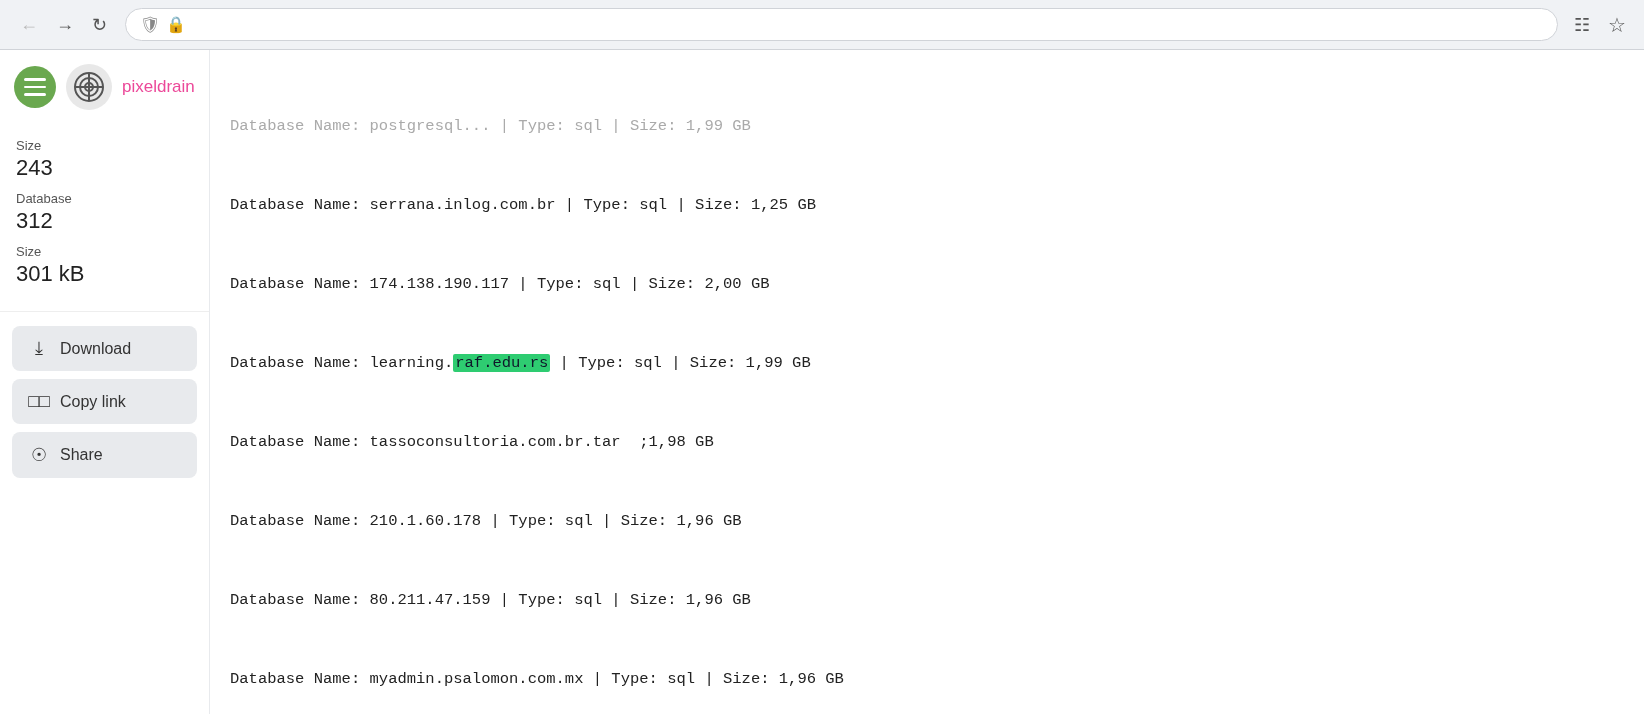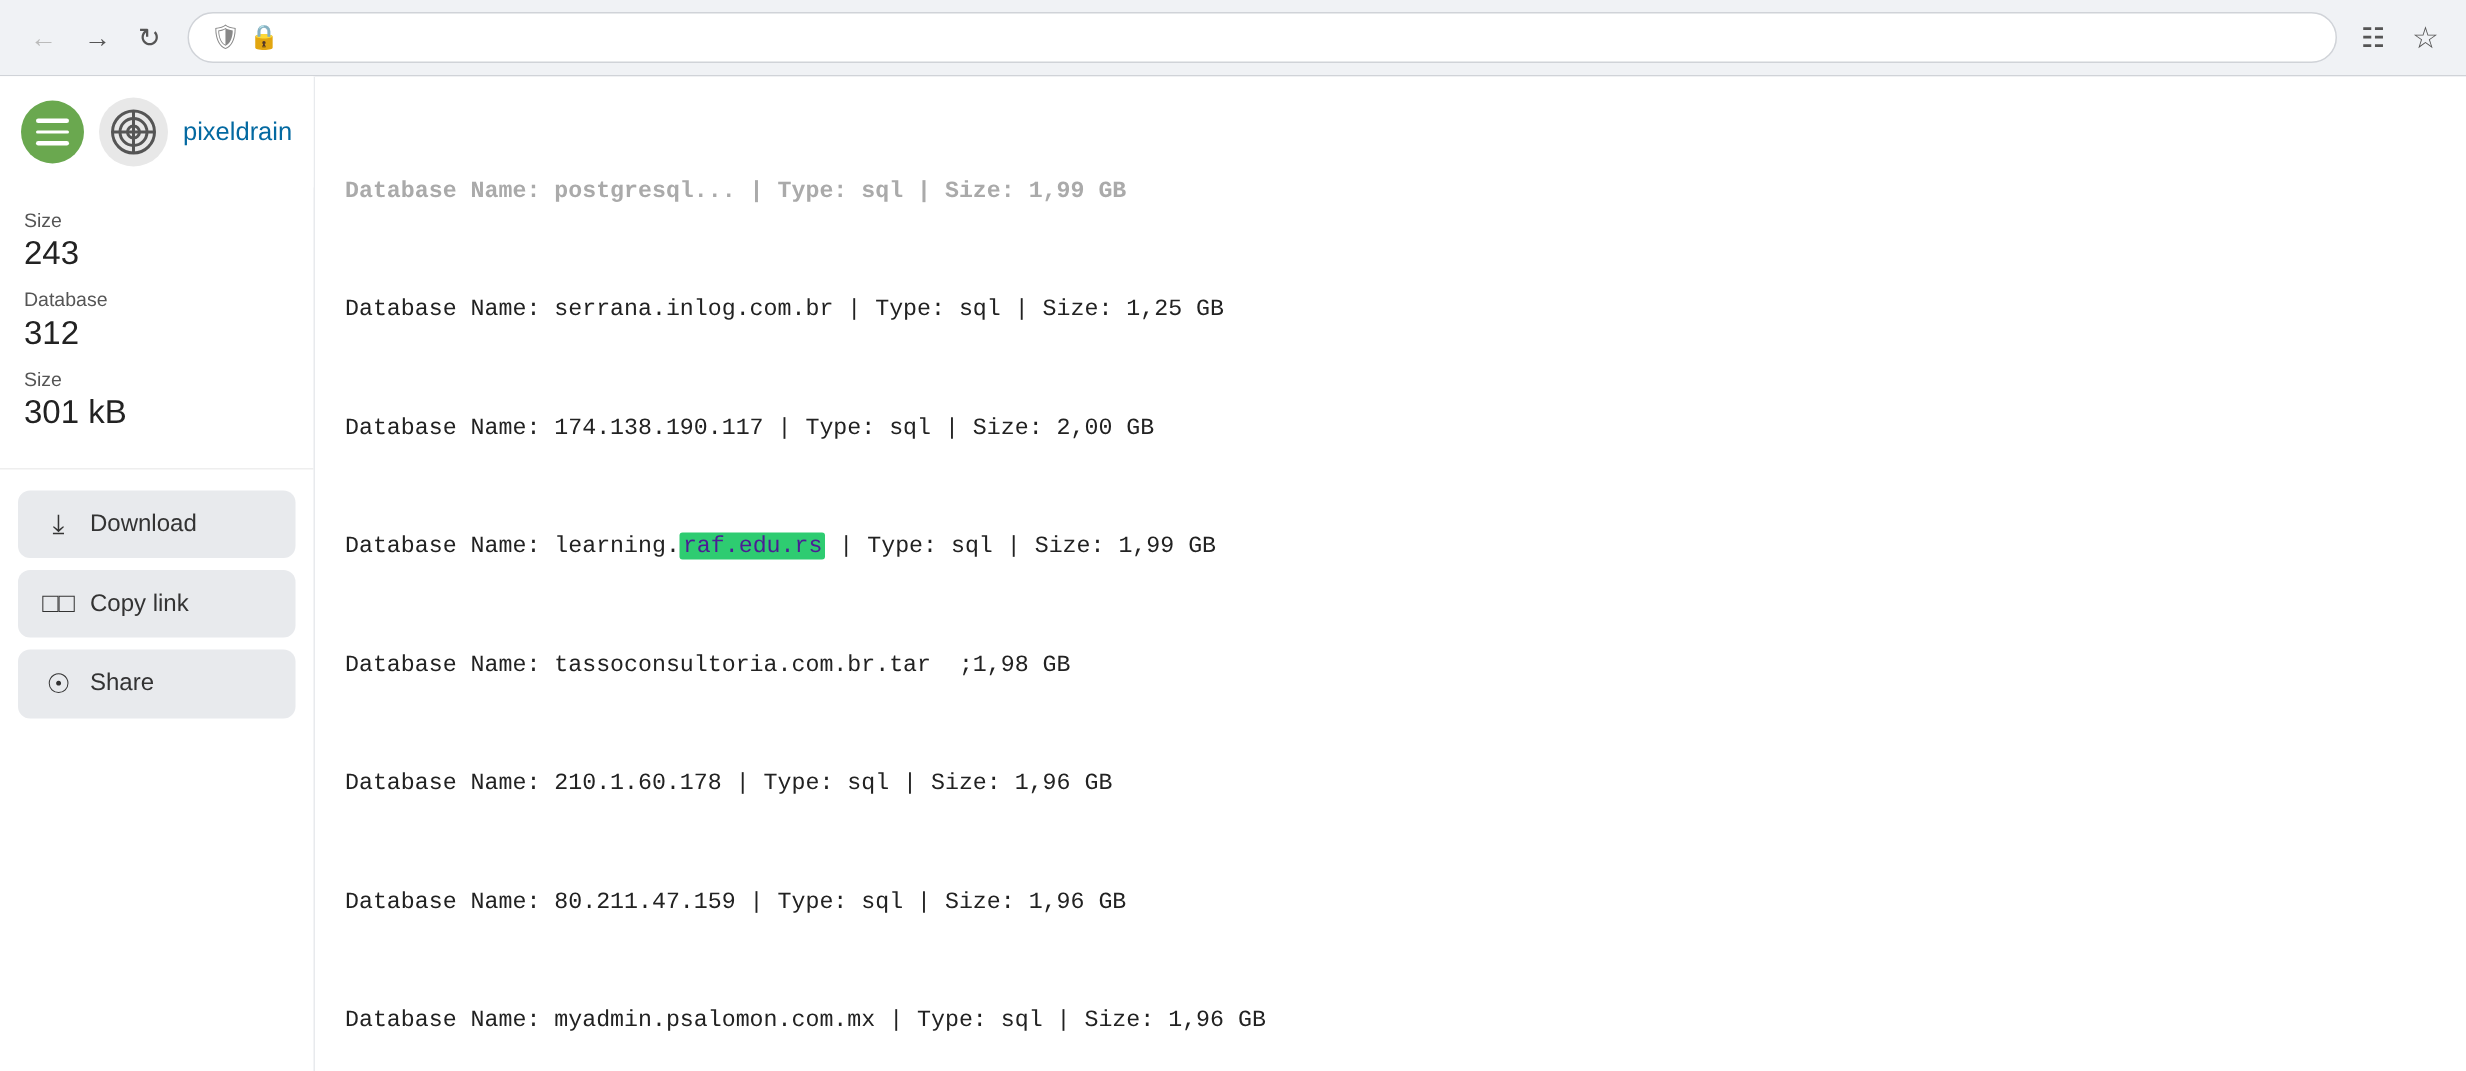--- a/index.html
+++ b/index.html
@@ -123,21 +123,21 @@
       justify-content: center;
       overflow: hidden;
     }
     .logo-circle svg {
       width: 32px;
       height: 32px;
     }
     .site-name {
       font-size: 17px;
       font-weight: 500;
-      color: #0369a1;
+      color: #ec4899;
     }
 
     .stats-section {
       padding: 14px 16px;
       border-bottom: 1px solid #eee;
     }
     .stat-label {
       font-size: 13px;
       color: #555;
       margin-bottom: 2px;
@@ -195,28 +195,27 @@
       line-height: 1.7;
       color: #222;
       white-space: pre-wrap;
       word-break: break-all;
     }
     .file-content .line {
       display: block;
     }
     .highlight-green {
       background: #2ecc71;
-      color: #4c1d95;
+      color: #0f172a;
       padding: 0 2px;
       border-radius: 2px;
     }
     .truncated-top {
       color: #888;
       font-style: normal;
-      font-weight: bold;
     }
   </style>
 </head>
 <body>
 
 <div class="browser-chrome">
   <div class="browser-toolbar">
     <div class="nav-buttons">
       <button class="nav-btn disabled">←</button>
       <button class="nav-btn">→</button>

